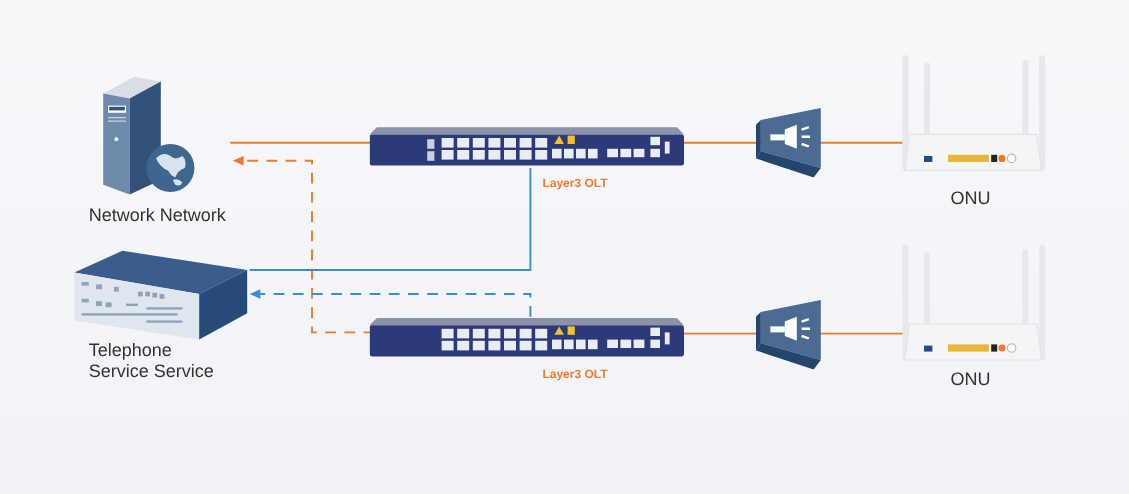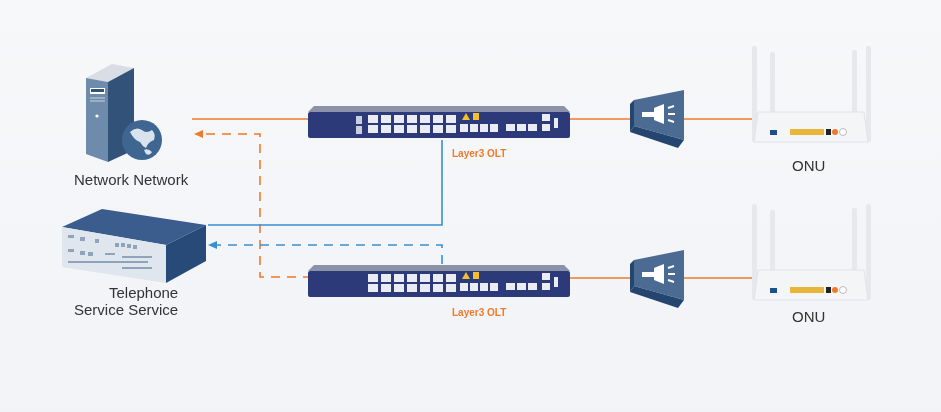--- a/index.html
+++ b/index.html
@@ -61,21 +61,21 @@
       <rect x="8" y="44" width="6" height="3"></rect>
         <rect x="20" y="46" width="5" height="4"></rect>
         <rect x="28" y="47" width="5" height="4"></rect>
       <rect x="45" y="48" width="10" height="2"></rect>
         <rect x="62" y="51" width="30" height="2"></rect>
       <rect x="8" y="56" width="80" height="2"></rect>
         <rect x="62" y="62" width="30" height="2"></rect>
     </g>
   </svg>
 </div>
-<div class="label" style="left:74px;top:284px;text-align:right;">
+<div class="label" style="left:74px;top:284px;">
   <div>Telephone</div>
   <div>Service Service</div>
 </div>
 
 <div class="abs" style="left:308px;top:104px;width:262px;height:36px;">
   <svg width="262" height="36">
     <polygon points="6,2 256,2 262,8 0,8" fill="#8c93a8"></polygon>
     <rect x="0" y="8" width="262" height="26" rx="2" fill="#2d3a7a"></rect>
     <g fill="#c9cfdc">
       <rect x="48" y="12" width="6" height="8"></rect>

